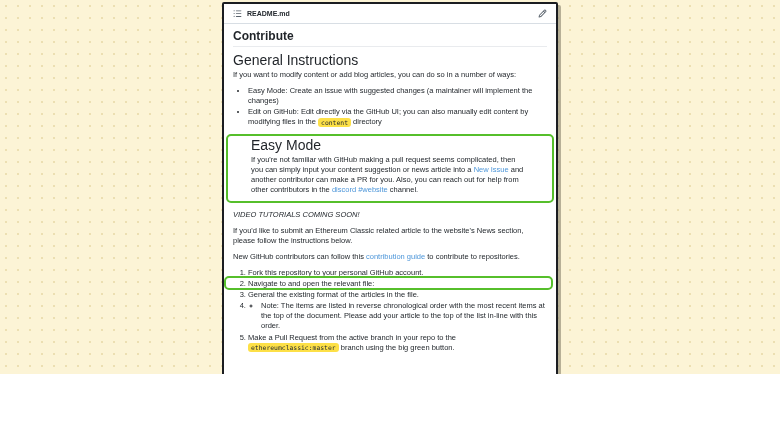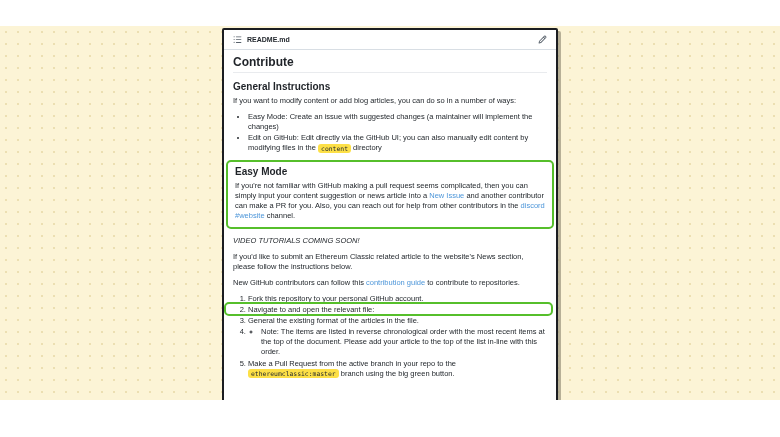--- a/index.html
+++ b/index.html
@@ -3,21 +3,20 @@
 <meta charset="utf-8">
 <style>
   html,body { margin:0; padding:0; }
   body { width:780px; height:437px; font-family:"Liberation Sans", sans-serif; }
 
   .stage {
     position:relative; width:780px; height:374px; overflow:hidden;
     background-color:#fcf4d6;
     background-image: radial-gradient(#ecdfb2 0.9px, rgba(0,0,0,0) 1px);
     background-size:12px 12px;
-    margin-top:26px;
   }
 
   .doc {
     position:absolute; left:222px; top:2px; width:336px; height:428px;
     box-sizing:border-box; background:#ffffff;
     border:2px solid #1b1d21; border-radius:2px;
     box-shadow:3px 3px 0 rgba(125,120,100,0.55);
     overflow:hidden;
   }
 
@@ -29,41 +28,41 @@
   .doc-header .filename { font-size:7px; font-weight:700; color:#24292f; }
   .doc-header .icon-btn { display:inline-flex; align-items:center; cursor:pointer; }
   .doc-header .spacer { margin-left:auto; }
 
   .doc-body { padding:3px 9px 6px; color:#24292e; }
 
   .md-h1 {
     font-size:12px; line-height:14px; font-weight:700; color:#1f2328;
     margin:2px 0 6px; padding-bottom:3px; border-bottom:1px solid #e9ebee;
   }
-  .md-h3 { font-size:10px; line-height:11px; font-weight:700; color:#1f2328; margin:8px 0 4px; }
+  .md-h3 { font-size:14px; line-height:11px; font-weight:400; color:#1f2328; margin:8px 0 4px; }
   .md-p  { font-size:7.5px; line-height:10px; margin:0 0 6px; }
   .md-ul, .md-ol { font-size:7.5px; line-height:10px; margin:0 0 6px; padding-left:15px; }
   .md-ul li, .md-ol li { margin:0 0 1px; }
   .md-sub { list-style-type:circle; margin:1px 0 0; padding-left:13px; }
   .md-sub li { margin:0 0 1.5px; color:#24292e; }
 
   a.md-link { color:#4d96d9; text-decoration:none; cursor:pointer; }
   em.md-em { font-style:italic; }
 
   code.md-code {
     font-family:"DejaVu Sans Mono", monospace;
     font-size:6.4px; line-height:9px;
     background:#fde047; color:#24292e;
     padding:0.5px 3px; border-radius:3px;
     white-space:nowrap;
   }
 
   .callout {
     border:2.5px solid #56bf2b; border-radius:5px;
-    margin:7px -7px 7px -7px; padding:0 7px 3px;
+    margin:7px -7px 7px -7px; padding:0 23px 3px;
   }
   .callout .md-h3 { margin-top:4px; }
   .callout .md-p { margin-bottom:3px; }
 
   li.annotated { position:relative; }
   .annotation-frame {
     position:absolute; left:-24px; right:-6px; top:-3px; bottom:-1px;
     border:2.5px solid #56bf2b; border-radius:5px;
     pointer-events:none;
   }

